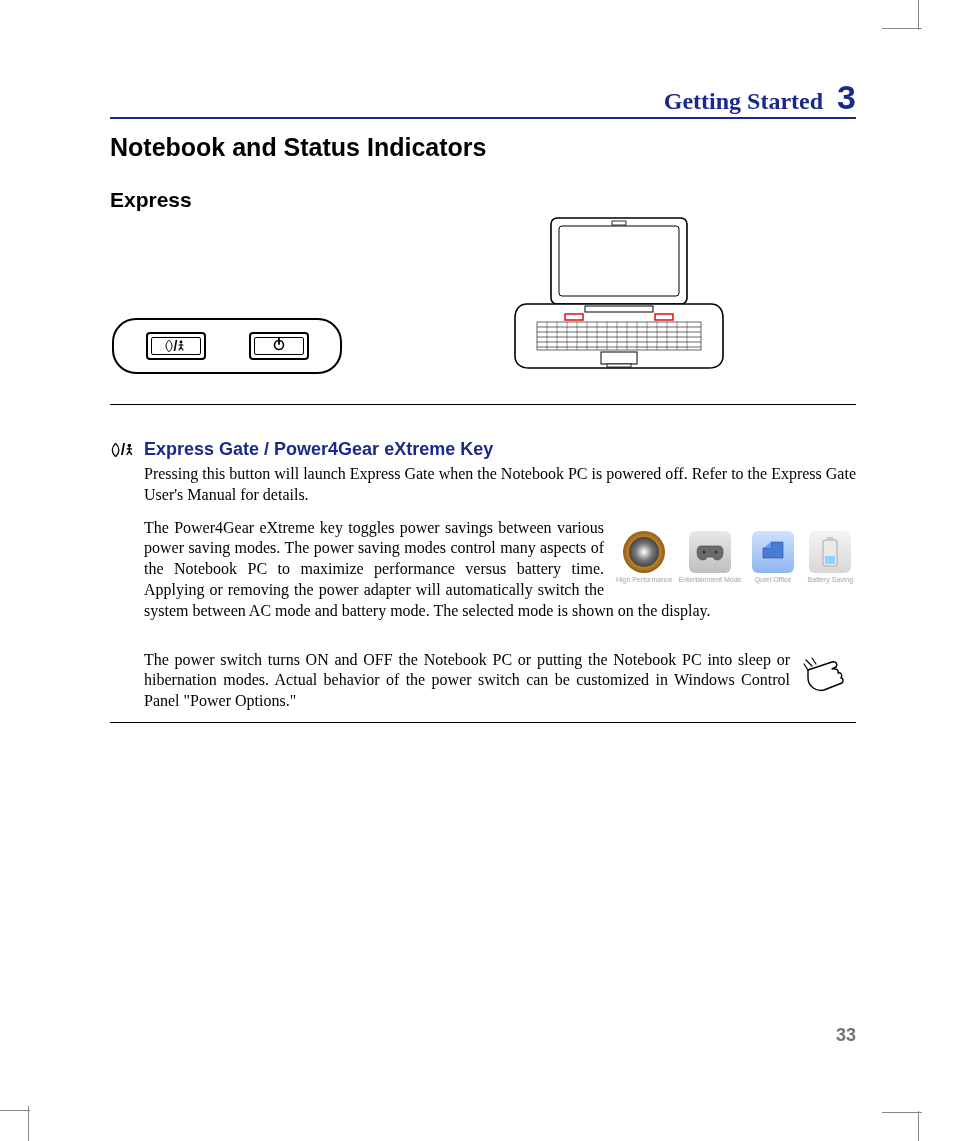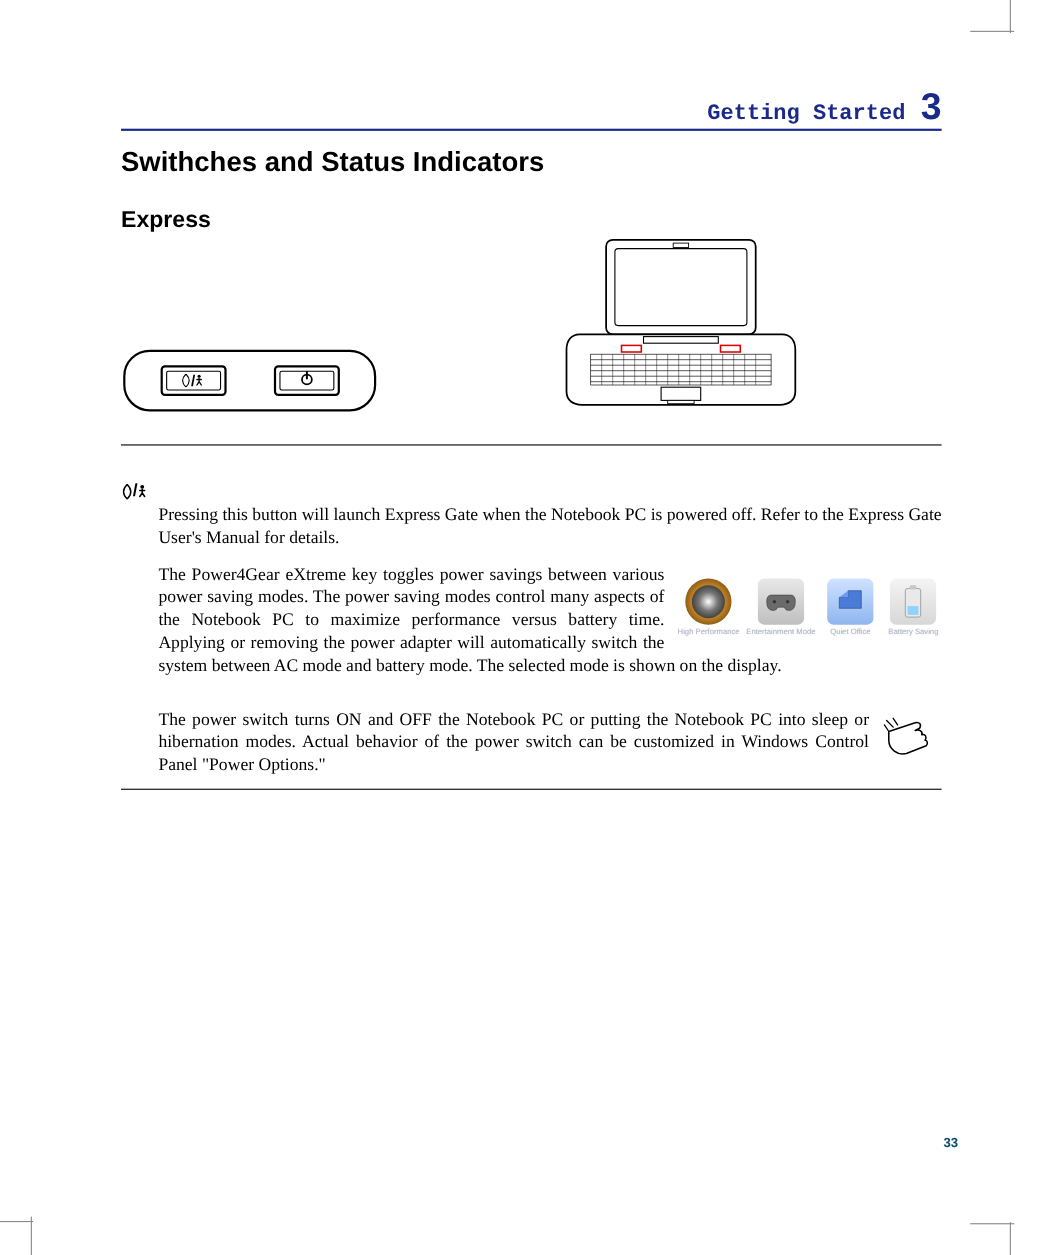--- a/index.html
+++ b/index.html
@@ -40,23 +40,23 @@
   .running-head {
     display: flex;
     align-items: baseline;
     justify-content: flex-end;
     border-bottom: 2px solid #1a2a8a;
     padding-bottom: 2px;
     margin-bottom: 14px;
   }
   .running-head .title {
     color: #1a2a8a;
-    font-family: Liberation Mono, monospace;
-    font-weight: bold;
-    font-size: 20px;
+    font-family: Liberation Serif, serif;
+    font-weight: bold;
+    font-size: 24px;
     margin-right: 14px;
   }
   .running-head .chapnum {
     color: #1a2a8a;
     font-family: Arial, Helvetica, sans-serif;
     font-weight: bold;
     font-size: 34px;
     line-height: 1;
   }
 
@@ -196,43 +196,43 @@
     text-shadow: 0 0 1px rgba(50,90,200,0.3);
   }
 
   .hand-icon {
     float: right;
     margin: 2px 0 4px 12px;
   }
 
   .page-num {
     position: absolute;
-    right: 83px;
+    right: 98px;
     bottom: 95px;
-    color: #0c4a6e;
-    font-family: Arial, Helvetica, sans-serif;
-    font-weight: bold;
-    font-size: 12px;
+    color: #737373;
+    font-family: Arial, Helvetica, sans-serif;
+    font-weight: bold;
+    font-size: 18px;
   }
 </style>
 </head>
 <body>
 
 <div class="crop-top"></div>
 <div class="crop-bottom"></div>
 <div class="crop-bl"></div>
 
 <div class="page">
 
   <div class="running-head">
     <span class="title">Getting Started</span>
     <span class="chapnum">3</span>
   </div>
 
-  <h1 class="section-title">Swithches and Status Indicators</h1>
+  <h1 class="section-title">Notebook and Status Indicators</h1>
 
   <h2 class="subsection-title">Express</h2>
 
   <div class="fig-row">
     <div>
       <div style="height:74px;"></div>
       <div class="switch-panel">
         <div class="key">
           <span class="icon-express-slash">
             <svg width="10" height="12" viewBox="0 0 10 12">
@@ -311,20 +311,21 @@
           <svg width="11" height="14" viewBox="0 0 10 12">
               <path d="M6 0 C6 0 9 3 9 6 C9 9 6 12 6 12 C6 12 3 9 3 6 C3 3 6 0 6 0 Z" fill="none" stroke="#000" stroke-width="1.2"></path>
             </svg>
           <span style="font-size:16px;">/</span>
           <svg width="11" height="14" viewBox="0 0 10 12">
               <circle cx="3" cy="2" r="1.6" fill="#000"></circle>
               <path d="M3 4 L3 7 L1 10 M3 7 L5 10 M1 5 L5 5" stroke="#000" stroke-width="1.3" fill="none" stroke-linecap="round"></path>
             </svg>
         </span>
       </span>
+      <span class="feat-title">Express Gate / Power4Gear eXtreme Key</span>
     </div>
     <p class="body-text">Pressing this button will launch Express Gate when the Notebook PC is powered off. Refer to the Express Gate User's Manual for details.</p>
 
     <div class="body-text wrap1" style="margin-top:12px;">
       <div class="modes-strip">
         <div class="mode">
           <div class="mico" style="background:radial-gradient(circle at 50% 50%, #ffd86b 0%, #b87a1e 55%, #3a2a10 100%); border-radius:50%; position:relative;">
             <div style="position:absolute;inset:6px;border-radius:50%;background:radial-gradient(circle at 50% 50%, #fff 0%, #777 40%, #111 100%);"></div>
           </div>
           <div class="mlbl">High Performance</div>

